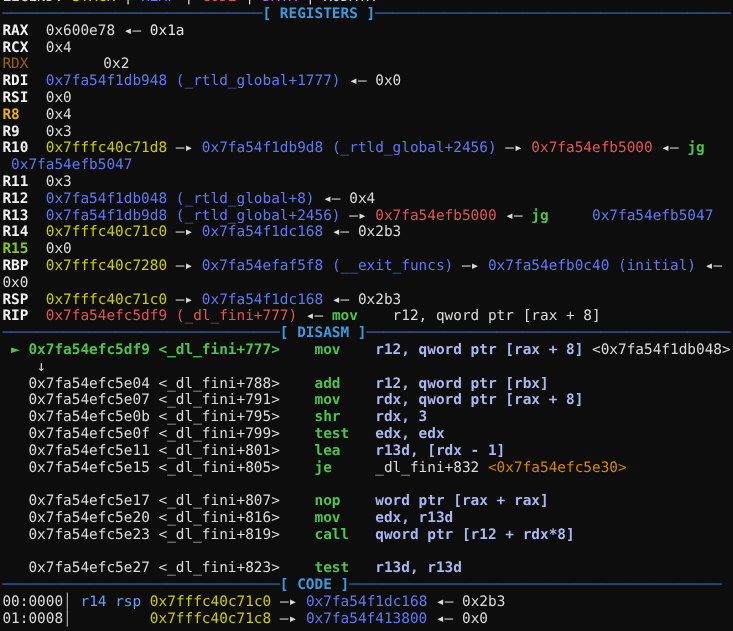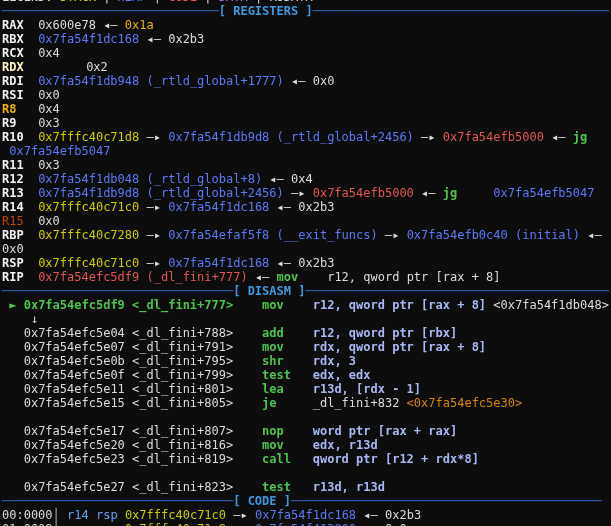--- a/index.html
+++ b/index.html
@@ -17,35 +17,34 @@
   .seg { white-space:pre; }
 </style>
 </head>
 <body>
 
 <div class="terminal" id="screen">
     <div class="clipwrap">
       <div class="line"><span class="seg" style="color: rgb(220, 220, 220);">LEGEND: </span><span class="seg" style="color: rgb(205, 205, 0);">STACK</span><span class="seg" style="color: rgb(220, 220, 220);"> | </span><span class="seg" style="color: rgb(95, 120, 245);">HEAP</span><span class="seg" style="color: rgb(220, 220, 220);"> | </span><span class="seg" style="color: rgb(226, 85, 85);">CODE</span><span class="seg" style="color: rgb(220, 220, 220);"> | </span><span class="seg" style="color: rgb(179, 107, 224);">DATA</span><span class="seg" style="color: rgb(220, 220, 220);"> | </span><span class="seg" style="color: rgb(220, 220, 220);">RODATA</span></div>
     </div>
     <div class="line"><span class="seg" style="color: rgb(52, 101, 189);">──────────────────────────────</span><span class="seg" style="color: rgb(61, 154, 224); font-weight: bold;">[ REGISTERS ]</span><span class="seg" style="color: rgb(52, 101, 189);">─────────────────────────────────────────</span></div>
-    <div class="line"><span class="seg" style="color: rgb(242, 242, 242); font-weight: bold;">RAX  </span><span class="seg" style="color: rgb(220, 220, 220);">0x600e78</span><span class="seg" style="color: rgb(220, 220, 220);"> ◂— </span><span class="seg" style="color: #eab308;">0x1a</span></div>
-    <div class="line"><span class="seg" style="color: rgb(242, 242, 242); font-weight: bold;">RBX  </span><span class="seg" style="color: rgb(95, 120, 245);">0x7fa54f1dc168</span><span class="seg" style="color: rgb(220, 220, 220);"> ◂— </span><span class="seg" style="color: rgb(220, 220, 220);">0x2b3</span></div>
+    <div class="line"><span class="seg" style="color: rgb(242, 242, 242); font-weight: bold;">RAX  </span><span class="seg" style="color: rgb(220, 220, 220);">0x600e78</span><span class="seg" style="color: rgb(220, 220, 220);"> ◂— </span><span class="seg" style="color: #e5e5e5;">0x1a</span></div>
     <div class="line"><span class="seg" style="color: rgb(242, 242, 242); font-weight: bold;">RCX  </span><span class="seg" style="color: rgb(220, 220, 220);">0x4</span></div>
-    <div class="line"><span class="seg" style="color: #fef9c3; font-weight: bold;">RDX  </span><span class="seg" style="color: rgb(220, 220, 220); margin-left: 48px;">0x2</span></div>
+    <div class="line"><span class="seg" style="color: #a16207; font-weight: normal;">RDX  </span><span class="seg" style="color: rgb(220, 220, 220); margin-left: 48px;">0x2</span></div>
     <div class="line"><span class="seg" style="color: rgb(242, 242, 242); font-weight: bold;">RDI  </span><span class="seg" style="color: rgb(95, 120, 245);">0x7fa54f1db948</span><span class="seg" style="color: rgb(95, 120, 245);"> (_rtld_global+1777)</span><span class="seg" style="color: rgb(220, 220, 220);"> ◂— </span><span class="seg" style="color: rgb(220, 220, 220);">0x0</span></div>
     <div class="line"><span class="seg" style="color: rgb(242, 242, 242); font-weight: bold;">RSI  </span><span class="seg" style="color: rgb(220, 220, 220);">0x0</span></div>
     <div class="line"><span class="seg" style="color: #eab308; font-weight: bold;">R8   </span><span class="seg" style="color: rgb(220, 220, 220);">0x4</span></div>
     <div class="line"><span class="seg" style="color: rgb(242, 242, 242); font-weight: bold;">R9   </span><span class="seg" style="color: rgb(220, 220, 220);">0x3</span></div>
     <div class="line"><span class="seg" style="color: rgb(242, 242, 242); font-weight: bold;">R10  </span><span class="seg" style="color: rgb(205, 205, 0);">0x7fffc40c71d8</span><span class="seg" style="color: rgb(220, 220, 220);"> —▸ </span><span class="seg" style="color: rgb(95, 120, 245);">0x7fa54f1db9d8</span><span class="seg" style="color: rgb(95, 120, 245);"> (_rtld_global+2456)</span><span class="seg" style="color: rgb(220, 220, 220);"> —▸ </span><span class="seg" style="color: rgb(226, 85, 85);">0x7fa54efb5000</span><span class="seg" style="color: rgb(220, 220, 220);"> ◂— </span><span class="seg" style="color: rgb(78, 196, 78); font-weight: bold;">jg</span></div>
     <div class="line"><span class="seg" style="color: rgb(95, 120, 245);"> 0x7fa54efb5047</span></div>
     <div class="line"><span class="seg" style="color: rgb(242, 242, 242); font-weight: bold;">R11  </span><span class="seg" style="color: rgb(220, 220, 220);">0x3</span></div>
     <div class="line"><span class="seg" style="color: rgb(242, 242, 242); font-weight: bold;">R12  </span><span class="seg" style="color: rgb(95, 120, 245);">0x7fa54f1db048</span><span class="seg" style="color: rgb(95, 120, 245);"> (_rtld_global+8)</span><span class="seg" style="color: rgb(220, 220, 220);"> ◂— </span><span class="seg" style="color: rgb(220, 220, 220);">0x4</span></div>
     <div class="line"><span class="seg" style="color: rgb(242, 242, 242); font-weight: bold;">R13  </span><span class="seg" style="color: rgb(95, 120, 245);">0x7fa54f1db9d8</span><span class="seg" style="color: rgb(95, 120, 245);"> (_rtld_global+2456)</span><span class="seg" style="color: rgb(220, 220, 220);"> —▸ </span><span class="seg" style="color: rgb(226, 85, 85);">0x7fa54efb5000</span><span class="seg" style="color: rgb(220, 220, 220);"> ◂— </span><span class="seg" style="color: rgb(78, 196, 78); font-weight: bold;">jg</span><span class="seg" style="color: rgb(220, 220, 220);">     </span><span class="seg" style="color: rgb(95, 120, 245);">0x7fa54efb5047</span></div>
     <div class="line"><span class="seg" style="color: rgb(242, 242, 242); font-weight: bold;">R14  </span><span class="seg" style="color: rgb(205, 205, 0);">0x7fffc40c71c0</span><span class="seg" style="color: rgb(220, 220, 220);"> —▸ </span><span class="seg" style="color: rgb(95, 120, 245);">0x7fa54f1dc168</span><span class="seg" style="color: rgb(220, 220, 220);"> ◂— </span><span class="seg" style="color: rgb(220, 220, 220);">0x2b3</span></div>
-    <div class="line"><span class="seg" style="color: #c2410c; font-weight: normal;">R15  </span><span class="seg" style="color: rgb(220, 220, 220);">0x0</span></div>
+    <div class="line"><span class="seg" style="color: #84cc16; font-weight: bold;">R15  </span><span class="seg" style="color: rgb(220, 220, 220);">0x0</span></div>
     <div class="line"><span class="seg" style="color: rgb(242, 242, 242); font-weight: bold;">RBP  </span><span class="seg" style="color: rgb(205, 205, 0);">0x7fffc40c7280</span><span class="seg" style="color: rgb(220, 220, 220);"> —▸ </span><span class="seg" style="color: rgb(95, 120, 245);">0x7fa54efaf5f8</span><span class="seg" style="color: rgb(95, 120, 245);"> (__exit_funcs)</span><span class="seg" style="color: rgb(220, 220, 220);"> —▸ </span><span class="seg" style="color: rgb(95, 120, 245);">0x7fa54efb0c40</span><span class="seg" style="color: rgb(95, 120, 245);"> (initial)</span><span class="seg" style="color: rgb(220, 220, 220);"> ◂—</span></div>
     <div class="line"><span class="seg" style="color: rgb(220, 220, 220);">0x0</span></div>
     <div class="line"><span class="seg" style="color: rgb(242, 242, 242); font-weight: bold;">RSP  </span><span class="seg" style="color: rgb(205, 205, 0);">0x7fffc40c71c0</span><span class="seg" style="color: rgb(220, 220, 220);"> —▸ </span><span class="seg" style="color: rgb(95, 120, 245);">0x7fa54f1dc168</span><span class="seg" style="color: rgb(220, 220, 220);"> ◂— </span><span class="seg" style="color: rgb(220, 220, 220);">0x2b3</span></div>
     <div class="line"><span class="seg" style="color: rgb(242, 242, 242); font-weight: bold;">RIP  </span><span class="seg" style="color: rgb(226, 85, 85);">0x7fa54efc5df9</span><span class="seg" style="color: rgb(226, 85, 85);"> (_dl_fini+777)</span><span class="seg" style="color: rgb(220, 220, 220);"> ◂— </span><span class="seg" style="color: rgb(78, 196, 78); font-weight: bold;">mov</span><span class="seg" style="color: rgb(220, 220, 220);">    </span><span class="seg" style="color: rgb(220, 220, 220);">r12, qword ptr [rax + 8]</span></div>
     <div class="line"><span class="seg" style="color: rgb(52, 101, 189);">────────────────────────────────</span><span class="seg" style="color: rgb(61, 154, 224); font-weight: bold;">[ DISASM ]</span><span class="seg" style="color: rgb(52, 101, 189);">──────────────────────────────────────────</span></div>
     <div class="line"><span class="seg" style="color: rgb(78, 196, 78); font-weight: bold;"> ► </span><span class="seg" style="color: rgb(78, 196, 78); font-weight: bold;">0x7fa54efc5df9 &lt;_dl_fini+777&gt;</span><span class="seg" style="color: rgb(220, 220, 220);">    </span><span class="seg" style="color: rgb(78, 196, 78); font-weight: bold;">mov</span><span class="seg" style="color: rgb(220, 220, 220);">    </span><span class="seg" style="color: rgb(169, 184, 242); font-weight: bold;">r12, qword ptr [rax + 8]</span><span class="seg" style="color: rgb(220, 220, 220);"> &lt;0x7fa54f1db048&gt;</span></div>
     <div class="line"><span class="seg" style="color: rgb(220, 220, 220);">    ↓</span></div>
     <div class="line"><span class="seg" style="color: rgb(220, 220, 220);">   </span><span class="seg" style="color: rgb(220, 220, 220);">0x7fa54efc5e04 &lt;_dl_fini+788&gt;</span><span class="seg" style="color: rgb(220, 220, 220);">    </span><span class="seg" style="color: rgb(78, 196, 78); font-weight: bold;">add</span><span class="seg" style="color: rgb(220, 220, 220);">    </span><span class="seg" style="color: rgb(169, 184, 242); font-weight: bold;">r12, qword ptr [rbx]</span></div>
     <div class="line"><span class="seg" style="color: rgb(220, 220, 220);">   </span><span class="seg" style="color: rgb(220, 220, 220);">0x7fa54efc5e07 &lt;_dl_fini+791&gt;</span><span class="seg" style="color: rgb(220, 220, 220);">    </span><span class="seg" style="color: rgb(78, 196, 78); font-weight: bold;">mov</span><span class="seg" style="color: rgb(220, 220, 220);">    </span><span class="seg" style="color: rgb(169, 184, 242); font-weight: bold;">rdx, qword ptr [rax + 8]</span></div>
     <div class="line"><span class="seg" style="color: rgb(220, 220, 220);">   </span><span class="seg" style="color: rgb(220, 220, 220);">0x7fa54efc5e0b &lt;_dl_fini+795&gt;</span><span class="seg" style="color: rgb(220, 220, 220);">    </span><span class="seg" style="color: rgb(78, 196, 78); font-weight: bold;">shr</span><span class="seg" style="color: rgb(220, 220, 220);">    </span><span class="seg" style="color: rgb(169, 184, 242); font-weight: bold;">rdx, 3</span></div>

